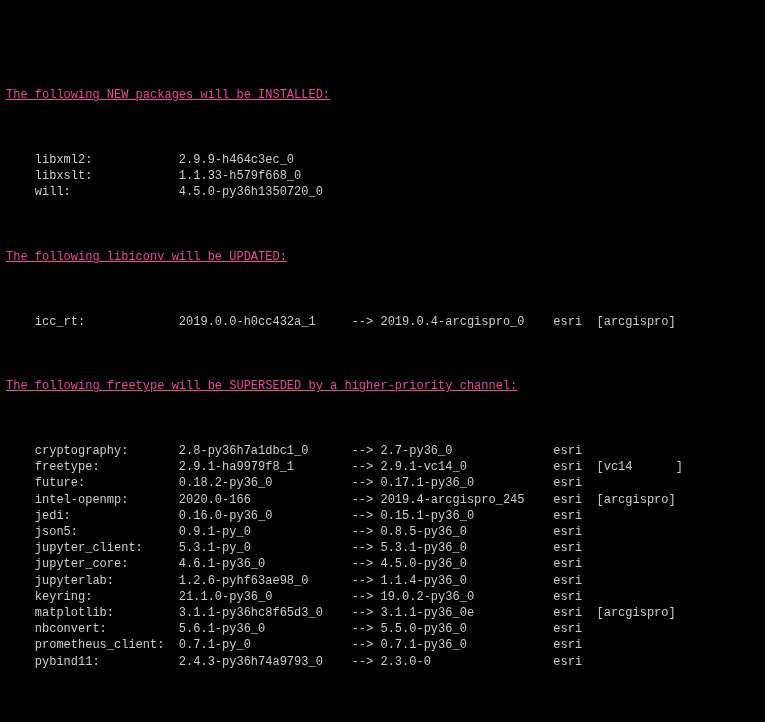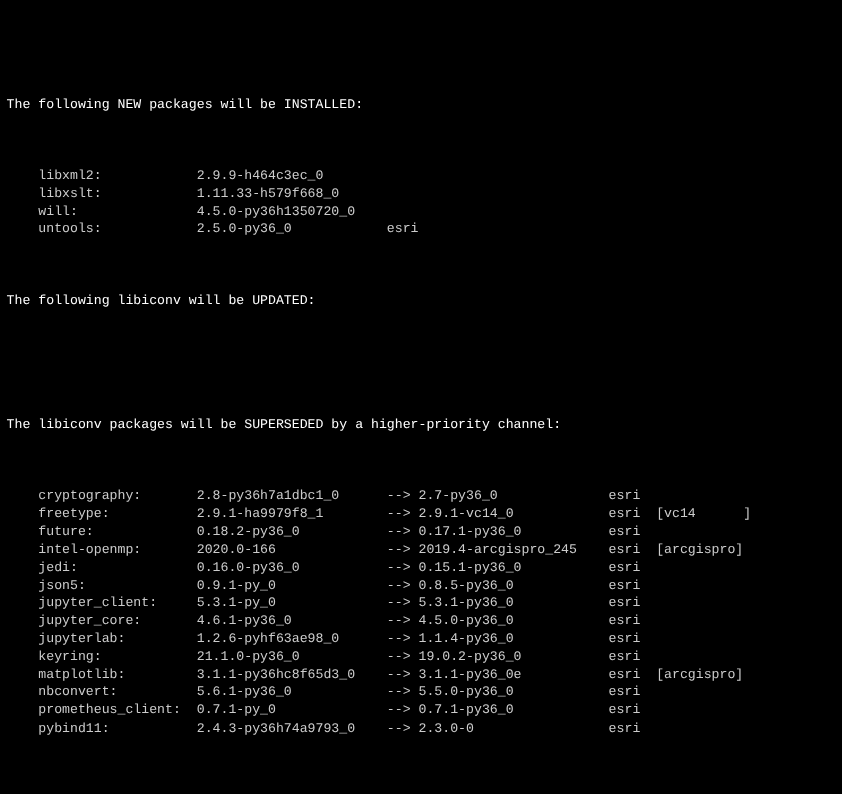--- a/index.html
+++ b/index.html
@@ -6,38 +6,38 @@
     body {
       background: #000000;
       color: #cccccc;
       font-family: 'Consolas', 'Courier New', monospace;
       font-size: 12px;
       line-height: 1.35;
       padding: 6px 0 6px 6px;
       white-space: pre;
       width: 765px;
     }
-    .section-header { color: #ffffff; }
+    .section-header { color: #ec4899; text-decoration: underline; }
     .line { display: block; }
   </style>
 </head>
 <body>
 
 
 
 <div>
 <span class="line section-header">The following NEW packages will be INSTALLED:</span>
 <span class="line"> </span>
-<div><span class="line">    libxml2:            2.9.9-h464c3ec_0        </span><span class="line">    libxslt:            1.11.33-h579f668_0       </span><span class="line">    will:               4.5.0-py36h1350720_0    </span><span class="line">    untools:            2.5.0-py36_0            esri</span></div>
+<div><span class="line">    libxml2:            2.9.9-h464c3ec_0        </span><span class="line">    libxslt:            1.1.33-h579f668_0       </span><span class="line">    will:               4.5.0-py36h1350720_0    </span></div>
 <span class="line"> </span>
 <span class="line section-header">The following libiconv will be UPDATED:</span>
 <span class="line"> </span>
-<div></div>
+<div><span class="line">    icc_rt:             2019.0.0-h0cc432a_1     --&gt; 2019.0.4-arcgispro_0    esri  [arcgispro]</span></div>
 <span class="line"> </span>
-<span class="line section-header">The libiconv packages will be SUPERSEDED by a higher-priority channel:</span>
+<span class="line section-header">The following freetype will be SUPERSEDED by a higher-priority channel:</span>
 <span class="line"> </span>
 <div><span class="line">    cryptography:       2.8-py36h7a1dbc1_0      --&gt; 2.7-py36_0              esri</span><span class="line">    freetype:           2.9.1-ha9979f8_1        --&gt; 2.9.1-vc14_0            esri  [vc14      ]</span><span class="line">    future:             0.18.2-py36_0           --&gt; 0.17.1-py36_0           esri</span><span class="line">    intel-openmp:       2020.0-166              --&gt; 2019.4-arcgispro_245    esri  [arcgispro]</span><span class="line">    jedi:               0.16.0-py36_0           --&gt; 0.15.1-py36_0           esri</span><span class="line">    json5:              0.9.1-py_0              --&gt; 0.8.5-py36_0            esri</span><span class="line">    jupyter_client:     5.3.1-py_0              --&gt; 5.3.1-py36_0            esri</span><span class="line">    jupyter_core:       4.6.1-py36_0            --&gt; 4.5.0-py36_0            esri</span><span class="line">    jupyterlab:         1.2.6-pyhf63ae98_0      --&gt; 1.1.4-py36_0            esri</span><span class="line">    keyring:            21.1.0-py36_0           --&gt; 19.0.2-py36_0           esri</span><span class="line">    matplotlib:         3.1.1-py36hc8f65d3_0    --&gt; 3.1.1-py36_0e           esri  [arcgispro]</span><span class="line">    nbconvert:          5.6.1-py36_0            --&gt; 5.5.0-py36_0            esri</span><span class="line">    prometheus_client:  0.7.1-py_0              --&gt; 0.7.1-py36_0            esri</span><span class="line">    pybind11:           2.4.3-py36h74a9793_0    --&gt; 2.3.0-0                 esri</span></div>
 
 
 
 
 
 
 </div>
 

